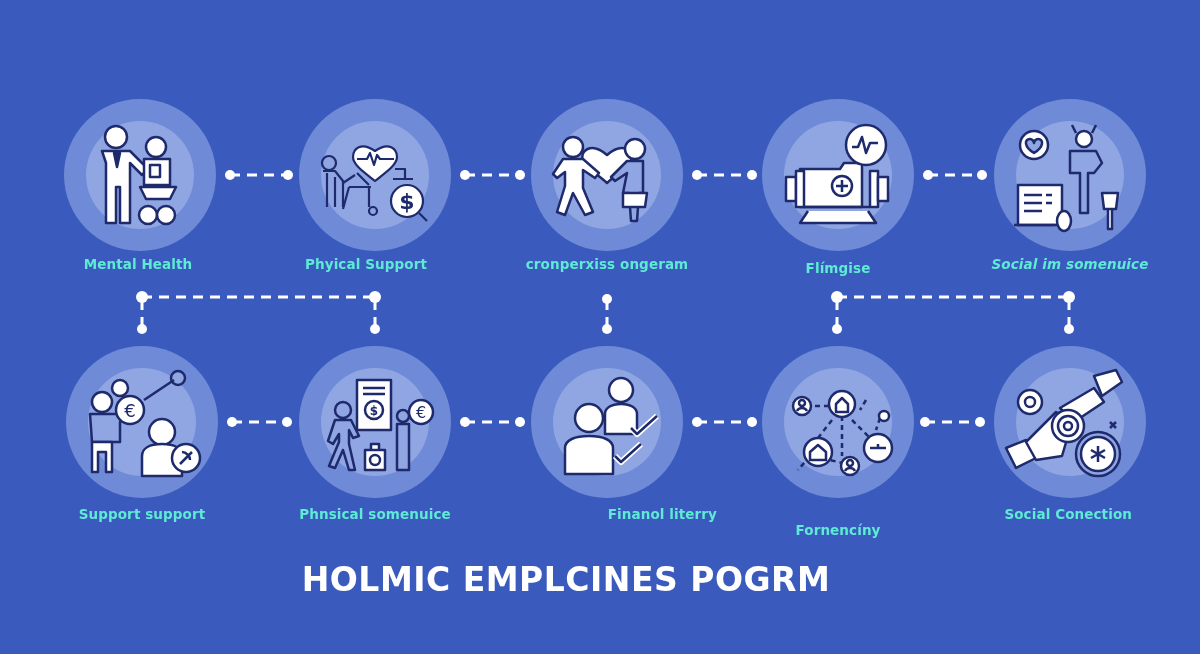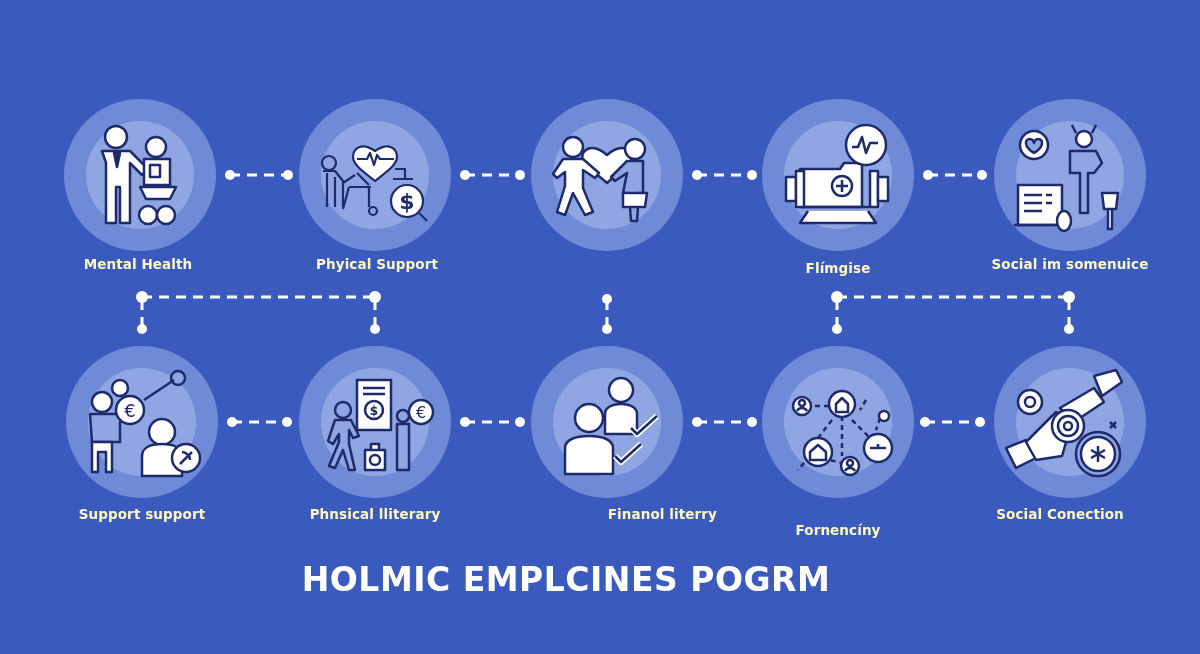--- a/index.html
+++ b/index.html
@@ -1,20 +1,20 @@
 <!DOCTYPE html>
 <html><head>
 <meta charset="utf-8">
 <style>
   html,body{margin:0;padding:0;}
   body{width:1200px;height:654px;background:#3a5bbd;position:relative;overflow:hidden;font-family:"DejaVu Sans","Liberation Sans",sans-serif;}
   .node{position:absolute;width:152px;height:152px;margin-left:-76px;margin-top:-76px;border-radius:50%;background:#6f8ad6;}
   .node .inner{position:absolute;left:22px;top:22px;width:108px;height:108px;border-radius:50%;background:#8fa6e3;}
   .node svg{position:absolute;left:0;top:0;width:152px;height:152px;}
-  .label{position:absolute;width:220px;margin-left:-110px;text-align:center;color:#fef9c3;font-size:13.5px;line-height:16px;font-weight:bold;letter-spacing:0.1px;}
+  .label{position:absolute;width:220px;margin-left:-110px;text-align:center;color:#5eead4;font-size:13.5px;line-height:16px;font-weight:bold;letter-spacing:0.1px;}
   .conn{position:absolute;left:0;top:0;width:1200px;height:654px;}
   .title{position:absolute;left:0;top:560px;width:1132px;text-align:center;color:#ffffff;font-size:33px;font-weight:bold;letter-spacing:0.5px;font-family:"DejaVu Sans","Liberation Sans",sans-serif;}
 </style>
 </head>
 <body>
 
 <svg class="conn" viewBox="0 0 1200 654">
   <g fill="#ffffff" stroke="#ffffff" stroke-width="3" stroke-dasharray="10 7">
 
     <line x1="230" y1="175" x2="288" y2="175"></line>
@@ -89,34 +89,35 @@
     <path d="M96 70 h10 v10 h-12 M100 80 h14"></path>
     <circle cx="30" cy="64" r="7" fill="#8fa6e3"></circle>
     <path d="M24 72 h12 l8 10 v26 M28 108 v-34 M36 108 v-30"></path>
     <path d="M44 84 l12 -8 M58 74 l12 12 M50 88 h22 M50 88 l-6 22 M70 88 l0 20"></path>
     <circle cx="74" cy="112" r="4"></circle>
     <circle cx="108" cy="102" r="16" fill="#ffffff"></circle>
     <path d="M120 114 l8 8"></path>
     <text x="108" y="110" font-size="22" text-anchor="middle" fill="#1e2a6b" stroke="none" font-family="DejaVu Sans, sans-serif" font-weight="bold">$</text>
   </svg>
 </div>
-<div class="label" style="left:377px;top:256px;">Phyical Support</div>
+<div class="label" style="left:366px;top:256px;">Phyical Support</div>
 
 <div class="node" style="left:607px;top:175px;">
   <div class="inner"></div>
   <svg viewBox="0 0 152 152" fill="#ffffff" stroke="#1e2a6b" stroke-width="2.5" stroke-linejoin="round">
     <path d="M76 56 c-16-14 -28 -4 -24 6 c4 8 16 14 24 22 c8-8 20-14 24-22 c4-10 -8-20 -24-6z"></path>
     <circle cx="42" cy="48" r="10"></circle>
     <path d="M32 60 h20 l16 14 l-4 5 l-12-8 v18 l10 24 l-8 3 l-12 -22 l-8 22 l-8-3 l8-26 v-14 l-8 6 l-4-4 z"></path>
     <circle cx="104" cy="50" r="10"></circle>
     <path d="M96 62 h16 v32 h-4 l-2 28 h-6 l-2-28 h-6 l4-20 l-12 8 l-4-4 z" fill="#8fa6e3"></path>
     <path d="M92 94 h24 l-2 14 h-22 z"></path>
   </svg>
 </div>
 <div class="label" style="left:607px;top:256px;">
+  <div>cronperxiss ongeram</div>
 </div>
 
 <div class="node" style="left:838px;top:175px;">
   <div class="inner"></div>
   <svg viewBox="0 0 152 152" fill="#ffffff" stroke="#1e2a6b" stroke-width="2.5" stroke-linejoin="round">
     <path d="M38 70 h40 l4 -6 h18 v44 h-62 z"></path>
     <circle cx="80" cy="87" r="10"></circle>
     <path d="M80 81 v12 M74 87 h12"></path>
     <rect x="24" y="78" width="10" height="24"></rect>
       <rect x="34" y="72" width="8" height="36"></rect>
@@ -137,21 +138,21 @@
     <circle cx="90" cy="40" r="8"></circle>
     <path d="M82 34 l-4-8 M98 34 l4-8"></path>
     <path d="M76 52 h26 l6 12 l-8 10 h-6 v40 h-8 v-40 h-10 z" fill="#8fa6e3"></path>
     <path d="M24 86 h44 v40 h-44 z"></path>
     <path d="M30 96 h18 M30 104 h18 M30 112 h18 M52 96 h6 M52 104 h6"></path>
     <path d="M20 126 h52"></path>
     <ellipse cx="70" cy="122" rx="7" ry="10"></ellipse>
     <path d="M108 94 h16 l-2 16 h-12 z M114 110 v20 h4 v-20"></path>
   </svg>
 </div>
-<div class="label" style="left:1070px;top:256px;">Social im somenuice</div>
+<div class="label" style="left:1070px;top:256px;font-style:italic;">Social im somenuice</div>
 
 <div class="node" style="left:142px;top:422px;">
   <div class="inner"></div>
   <svg viewBox="0 0 152 152" fill="#ffffff" stroke="#1e2a6b" stroke-width="2.5" stroke-linejoin="round">
     <circle cx="54" cy="42" r="8"></circle>
       <circle cx="112" cy="32" r="7" fill="#8fa6e3"></circle>
     <path d="M78 54 l30-20" fill="none"></path>
     <circle cx="36" cy="56" r="10"></circle>
     <path d="M24 68 h26 l14 -8 l4 4 l-14 12 v20 h-28 z" fill="#8fa6e3"></path>
     <path d="M26 96 h20 v30 h-6 v-20 h-8 v20 h-6z"></path>
@@ -175,21 +176,21 @@
     <circle cx="44" cy="64" r="8" fill="#8fa6e3"></circle>
     <path d="M36 74 h16 l8 16 l-6 2 l-4-8 v14 l6 26 h-6 l-6-20 l-8 18 l-6-2 l10-24 v-8 l-6 10 l-5-3 z" fill="#8fa6e3"></path>
     <circle cx="104" cy="70" r="6" fill="#8fa6e3"></circle>
     <path d="M98 78 h12 v46 h-12 z" fill="#8fa6e3"></path>
     <circle cx="122" cy="66" r="12"></circle>
     <text x="122" y="72" font-size="16" text-anchor="middle" fill="#1e2a6b" stroke="none" font-family="DejaVu Sans, sans-serif">€</text>
     <path d="M72 98 h8 v6 h-8 z M66 104 h20 v20 h-20 z"></path>
     <circle cx="76" cy="114" r="5"></circle>
   </svg>
 </div>
-<div class="label" style="left:375px;top:506px;">Phnsical lliterary</div>
+<div class="label" style="left:375px;top:506px;">Phnsical somenuice</div>
 
 <div class="node" style="left:607px;top:422px;">
   <div class="inner"></div>
   <svg viewBox="0 0 152 152" fill="#ffffff" stroke="#1e2a6b" stroke-width="2.5" stroke-linejoin="round">
     <circle cx="90" cy="44" r="12"></circle>
     <path d="M74 88 v-20 c0-6 6-10 16-10 c10 0 16 4 16 10 v20 z"></path>
     <path d="M100 82 l6 6 l20-18" fill="none" stroke="#ffffff" stroke-width="6"></path>
     <path d="M100 82 l6 6 l20-18" fill="none"></path>
     <circle cx="58" cy="72" r="14"></circle>
     <path d="M34 128 v-26 c0-8 10-12 24-12 c14 0 24 4 24 12 v26 z"></path>
@@ -233,15 +234,15 @@
     <path d="M32 96 l30 -30 l16 10 l-10 34 l-26 4 z"></path>
     <circle cx="74" cy="80" r="16"></circle>
       <circle cx="74" cy="80" r="10" fill="none"></circle>
       <circle cx="74" cy="80" r="4" fill="none"></circle>
     <circle cx="104" cy="108" r="22" fill="#8fa6e3"></circle>
     <circle cx="104" cy="108" r="17"></circle>
     <path d="M104 100 v16 M97 104 l14 8 M97 112 l14 -8" fill="none"></path>
     <path d="M116 76 l6 6 M122 76 l-6 6" fill="none"></path>
   </svg>
 </div>
-<div class="label" style="left:1060px;top:506px;">Social Conection</div>
+<div class="label" style="left:1022px;top:506px;text-align:right;">Social Conection</div>
 
 <div class="title">HOLMIC EMPLCINES POGRM</div>
 
 </body></html>

